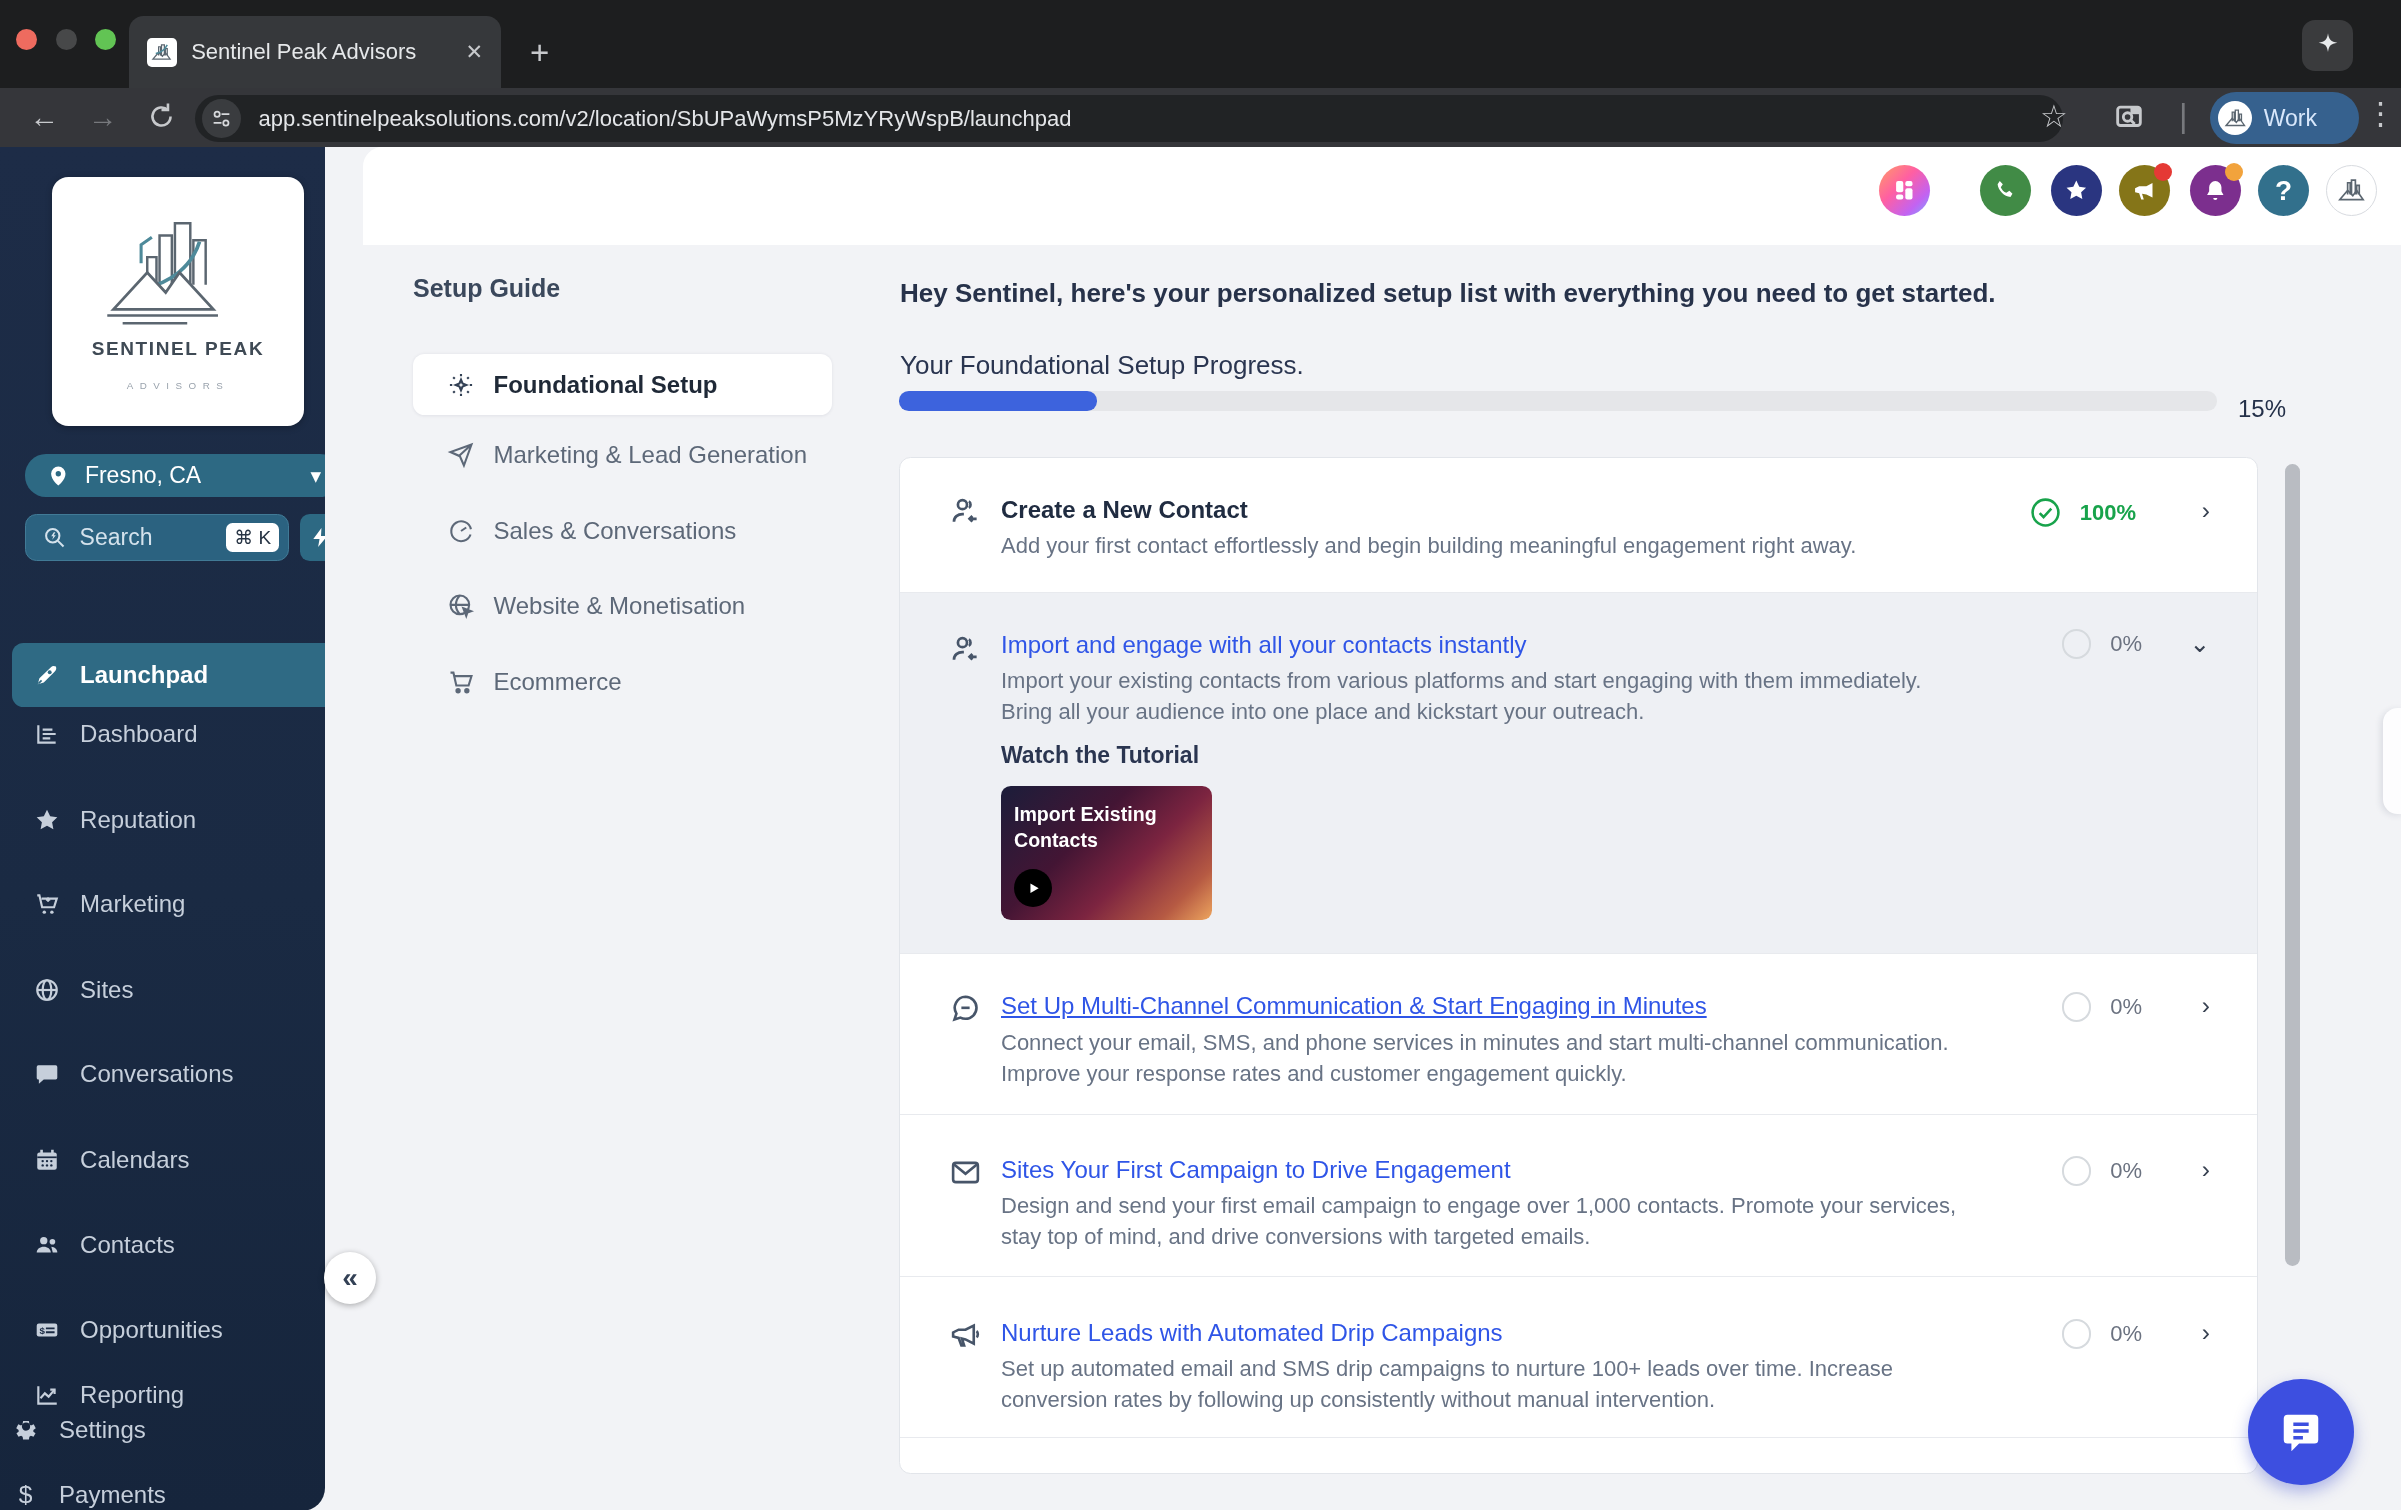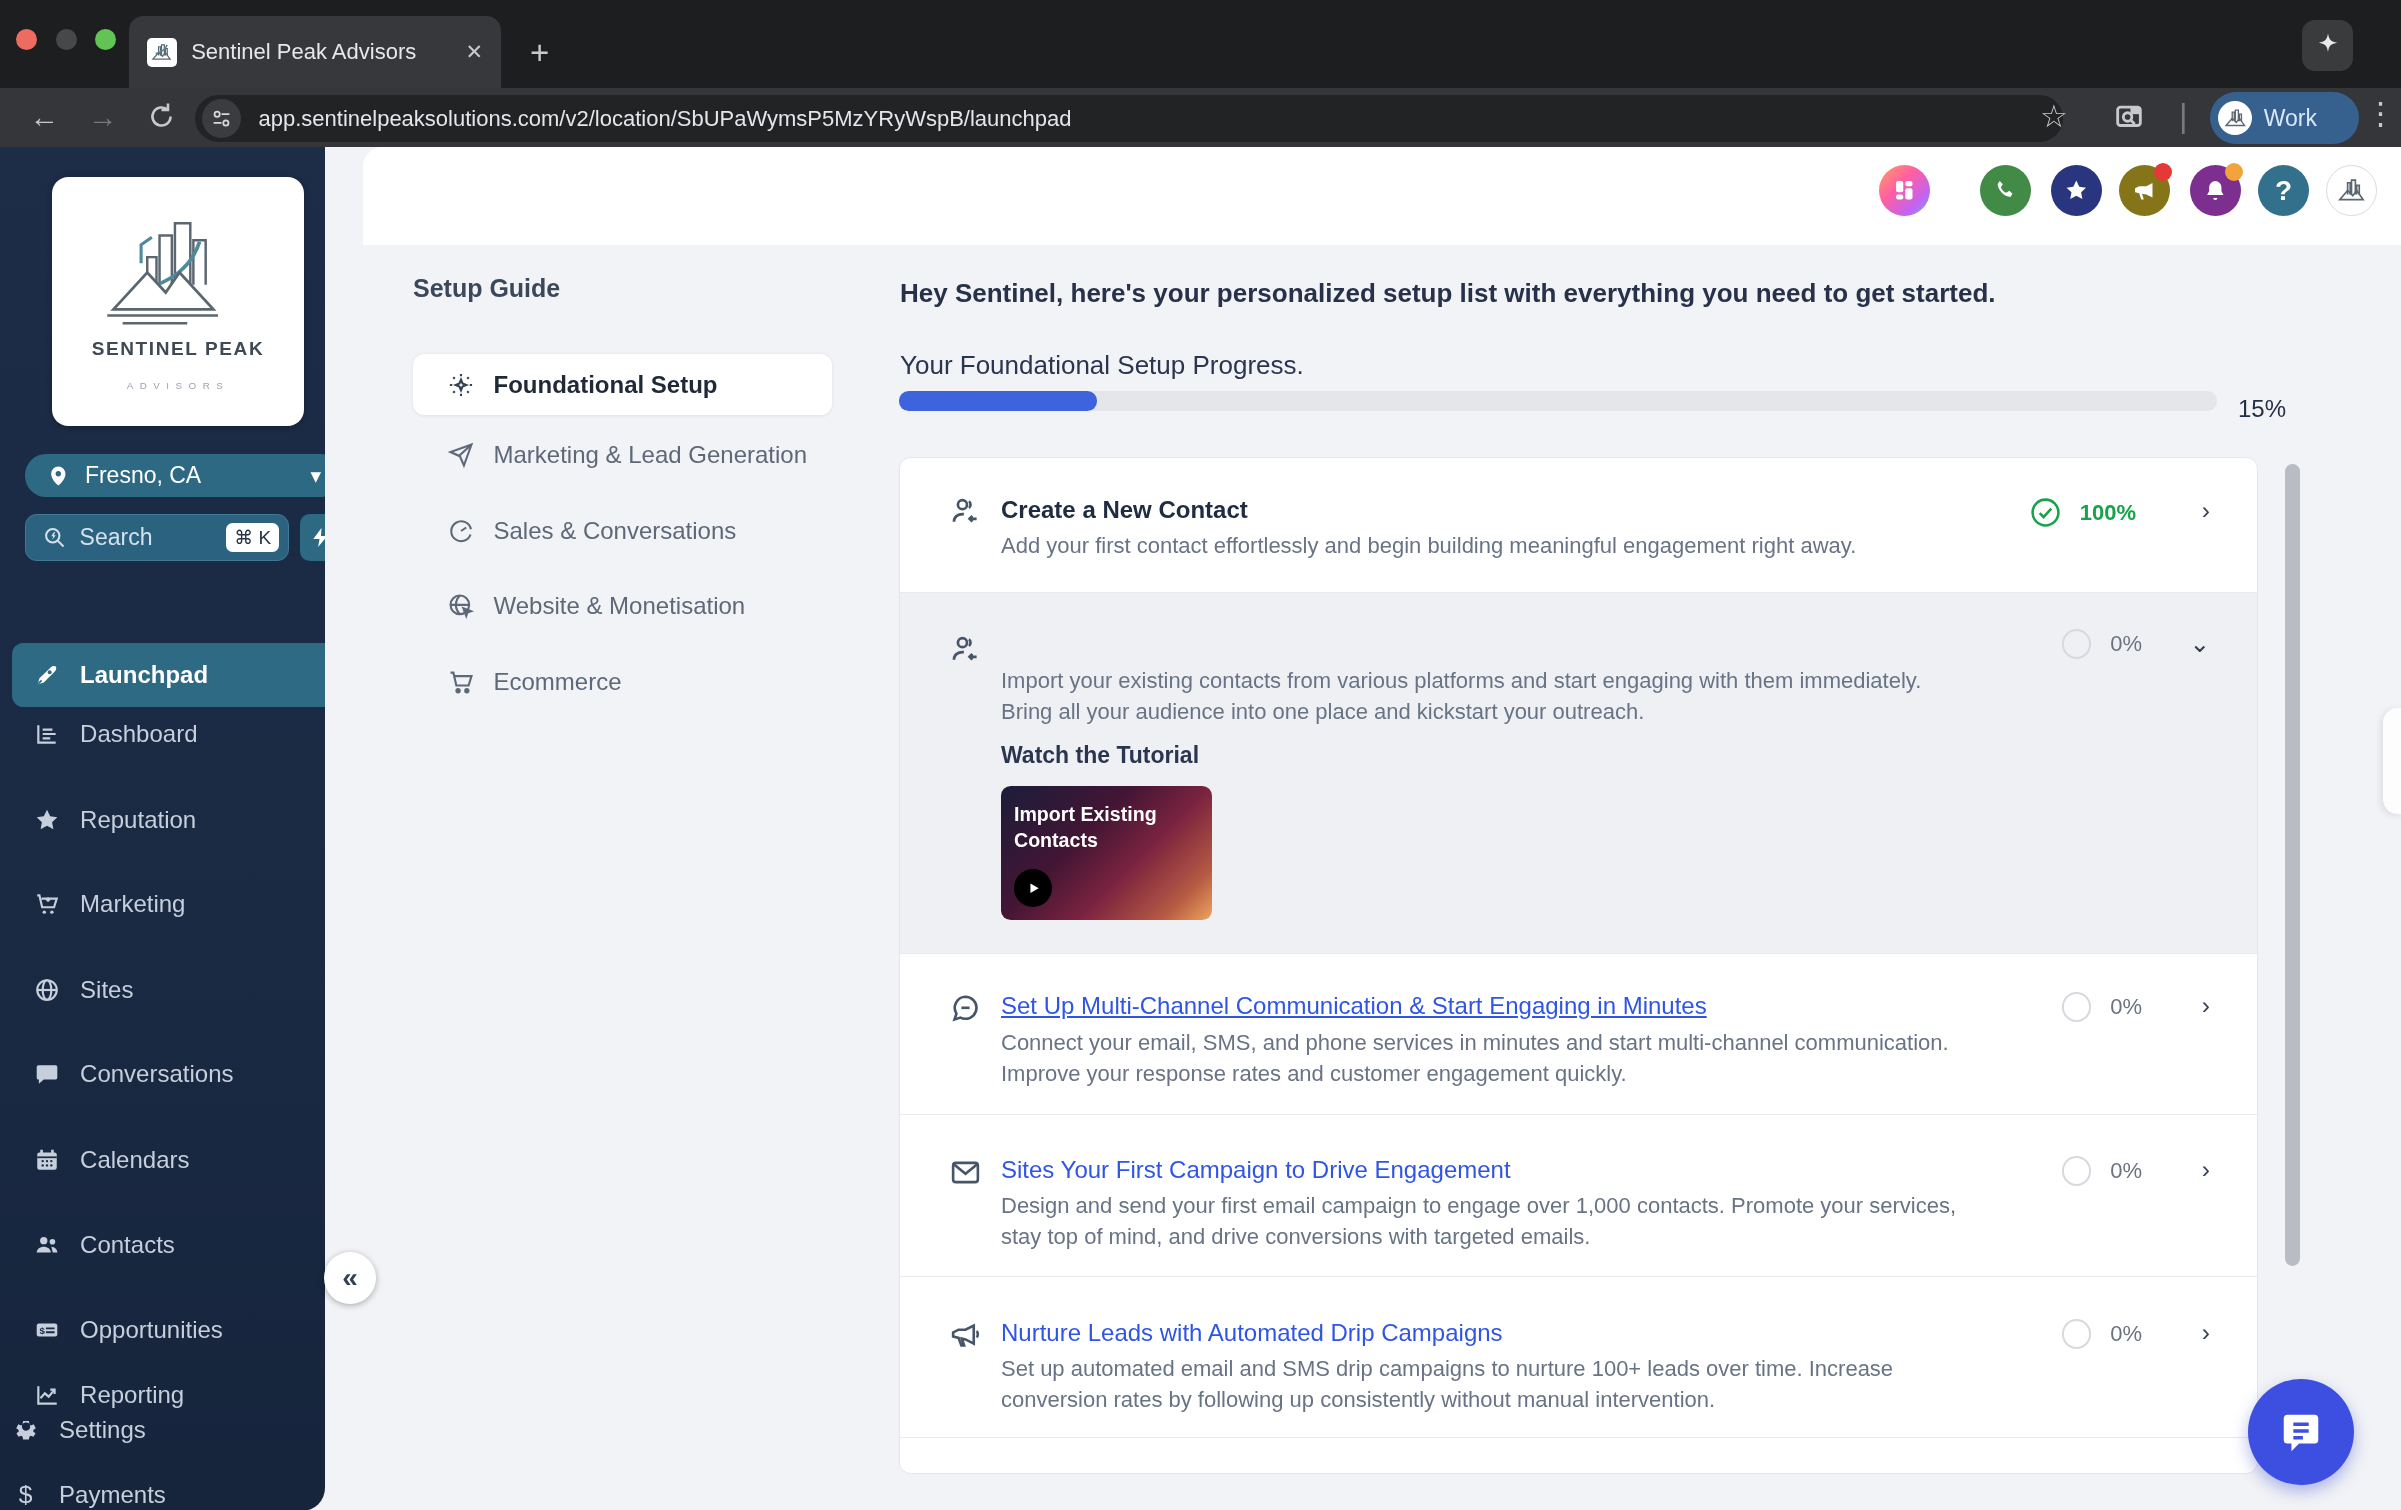--- a/index.html
+++ b/index.html
@@ -448,20 +448,21 @@
       <span class="chev abs" style="top:39px;right:47px;">›</span>
     </div>
 
     <div class="task-row expanded" style="height:360px;">
       <span class="t-ico" style="top:39px;"><svg width="34" height="34" viewBox="0 0 24 24" stroke="#475569" fill="none" stroke-width="1.9">
             <circle cx="9.5" cy="7.5" r="3.2"></circle>
             <path d="M14 5.2c1.6.8 1.6 3.8 0 4.6"></path>
             <path d="M3.5 19.5c0-3.3 2.7-5.3 6-5.3h1"></path>
             <path d="M19.5 17.5h-5M16.5 15.5l-2 2 2 2"></path>
           </svg></span>
+      <div class="t-title link" style="top:38px;">Import and engage with all your contacts instantly</div>
       <div class="t-desc" style="top:72px;">Import your existing contacts from various platforms and start engaging with them immediately.</div>
       <div class="t-desc" style="top:103px;">Bring all your audience into one place and kickstart your outreach.</div>
       <div class="t-status" style="top:36px;right:115px;">
         <span class="ring"></span>
         <span class="pct">0%</span>
       </div>
       <span class="chev abs" style="top:36px;right:47px;">⌄</span>
       <div id="tutorial-label" style="top:149px;">Watch the Tutorial</div>
       <div id="video-thumb" style="top:193px;">
         <div id="video-title">Import Existing Contacts</div>

